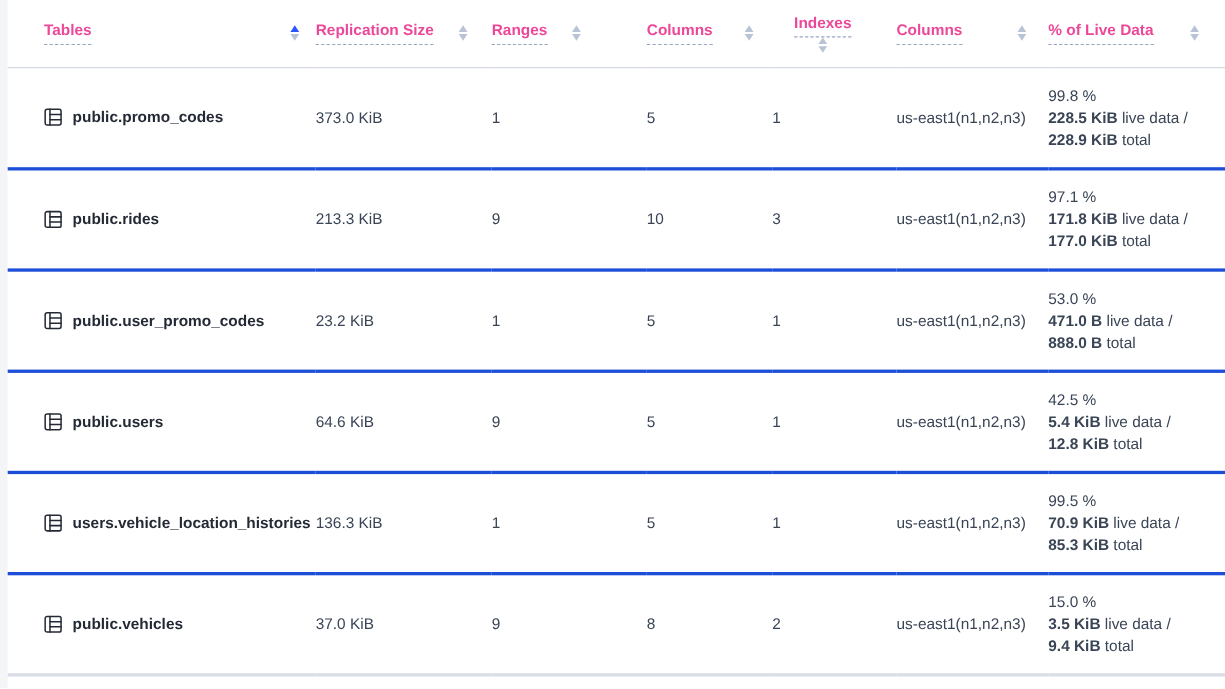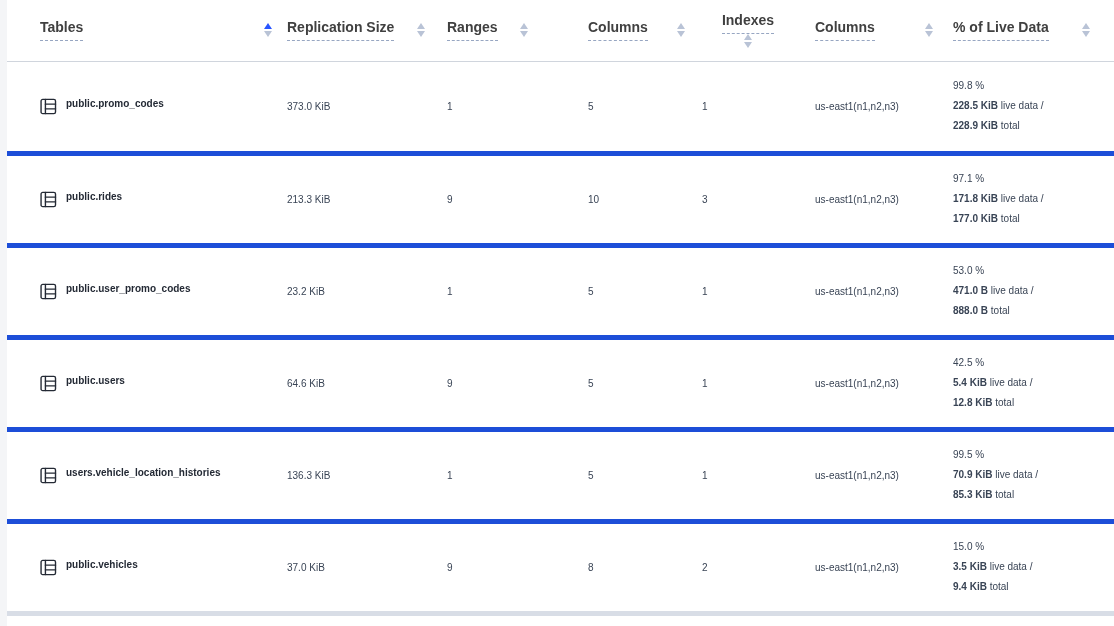--- a/index.html
+++ b/index.html
@@ -36,21 +36,21 @@
   col.c7 { width: 161px; }
 
   thead th {
     height: 61px;
     padding: 0;
     border-bottom: 1px solid #d0d5dd;
     vertical-align: middle;
     text-align: right;
     font-size: 14px;
     font-weight: bold;
-    color: #404040;
+    color: #ec4899;
     cursor: pointer;
   }
   .th-inner {
     display: flex;
     align-items: center;
     justify-content: space-between;
   }
   th.c1 .th-inner { padding-left: 33px; padding-right: 15px; }
   th.c2 .th-inner { padding-right: 22px; }
   th.c3 .th-inner { padding-right: 60px; }
@@ -75,23 +75,23 @@
     border-left: 4.5px solid transparent;
     border-right: 4.5px solid transparent;
   }
   .arr.up   { border-bottom: 6px solid #b9c3d6; }
   .arr.down { border-top:    6px solid #b9c3d6; }
   th.sorted-asc .arr.up { border-bottom-color: #2955ff; }
 
   tbody td {
     height: 92px;
     padding: 0;
-    border-bottom: 5px solid #1d4ed8;
+    border-bottom: 3px solid #1d4ed8;
     vertical-align: middle;
-    font-size: 10px;
+    font-size: 14px;
     color: #394455;
   }
   tbody tr:last-child td { border-bottom-color: #d8dde6; }
 
   .name-cell {
     display: flex;
     align-items: flex-start;
     gap: 9px;
     padding-left: 33px;
   }

